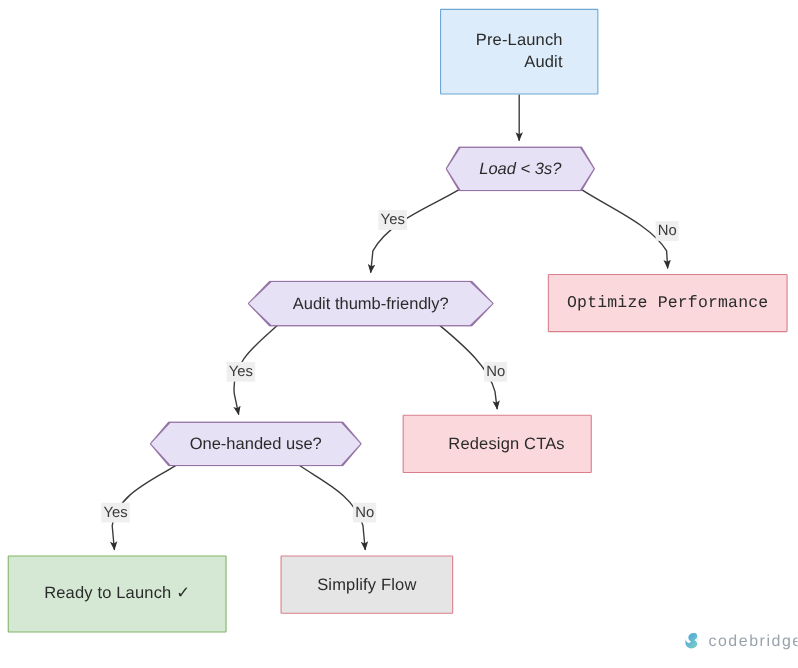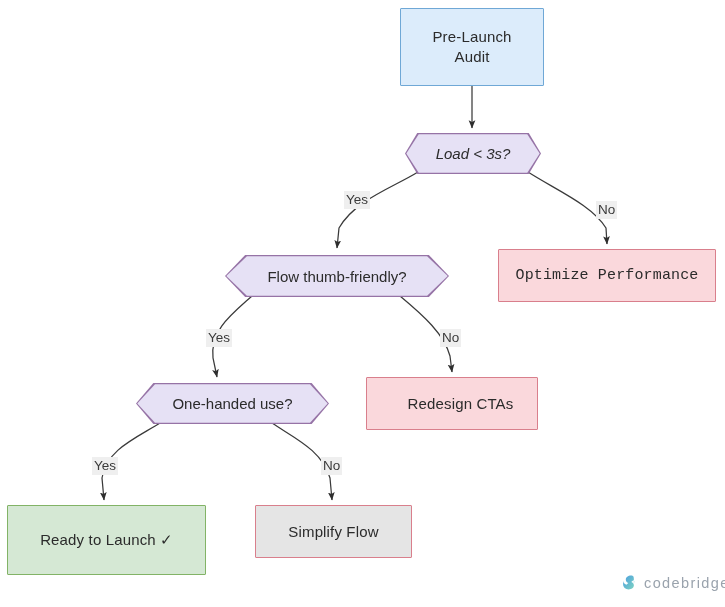--- a/index.html
+++ b/index.html
@@ -20,21 +20,21 @@
     top: 0;
     width: 725px;
     height: 607px;
   }
   .node {
     position: absolute;
     box-sizing: border-box;
     display: flex;
     align-items: center;
     justify-content: center;
-    text-align: center;
+    text-align: right;
     font-family: "Liberation Sans", sans-serif;
     font-size: 15px;
     color: #2b2b2b;
     line-height: 1.33;
     letter-spacing: 0.15px;
     white-space: pre-line;
   }
   .node-rect {
     border: 1.3px solid #000;
     border-radius: 1px;
@@ -122,21 +122,21 @@
   <div class="hexfill"></div>
   <div class="hexinner">Load &lt; 3s?</div>
 </div>
 
 <div class="node node-rect" style="left:498px; top:249px; width:218px; height:53px; background:#fad8dc; border-color:#d97f8c;font-family:Liberation Mono, monospace;">
   <span>Optimize Performance</span>
 </div>
 
 <div class="hexwrap" style="left:225px; top:255px; width:224px; height:42px;">
   <div class="hexfill"></div>
-  <div class="hexinner">Flow thumb-friendly?</div>
+  <div class="hexinner">Audit thumb-friendly?</div>
 </div>
 
 <div class="node node-rect" style="left:366px; top:377px; width:172px; height:53px; background:#fad8dc; border-color:#d97f8c;padding-left:17px;">
   <span>Redesign CTAs</span>
 </div>
 
 <div class="hexwrap" style="left:136px; top:383px; width:193px; height:41px;">
   <div class="hexfill"></div>
   <div class="hexinner">One-handed use?</div>
 </div>

